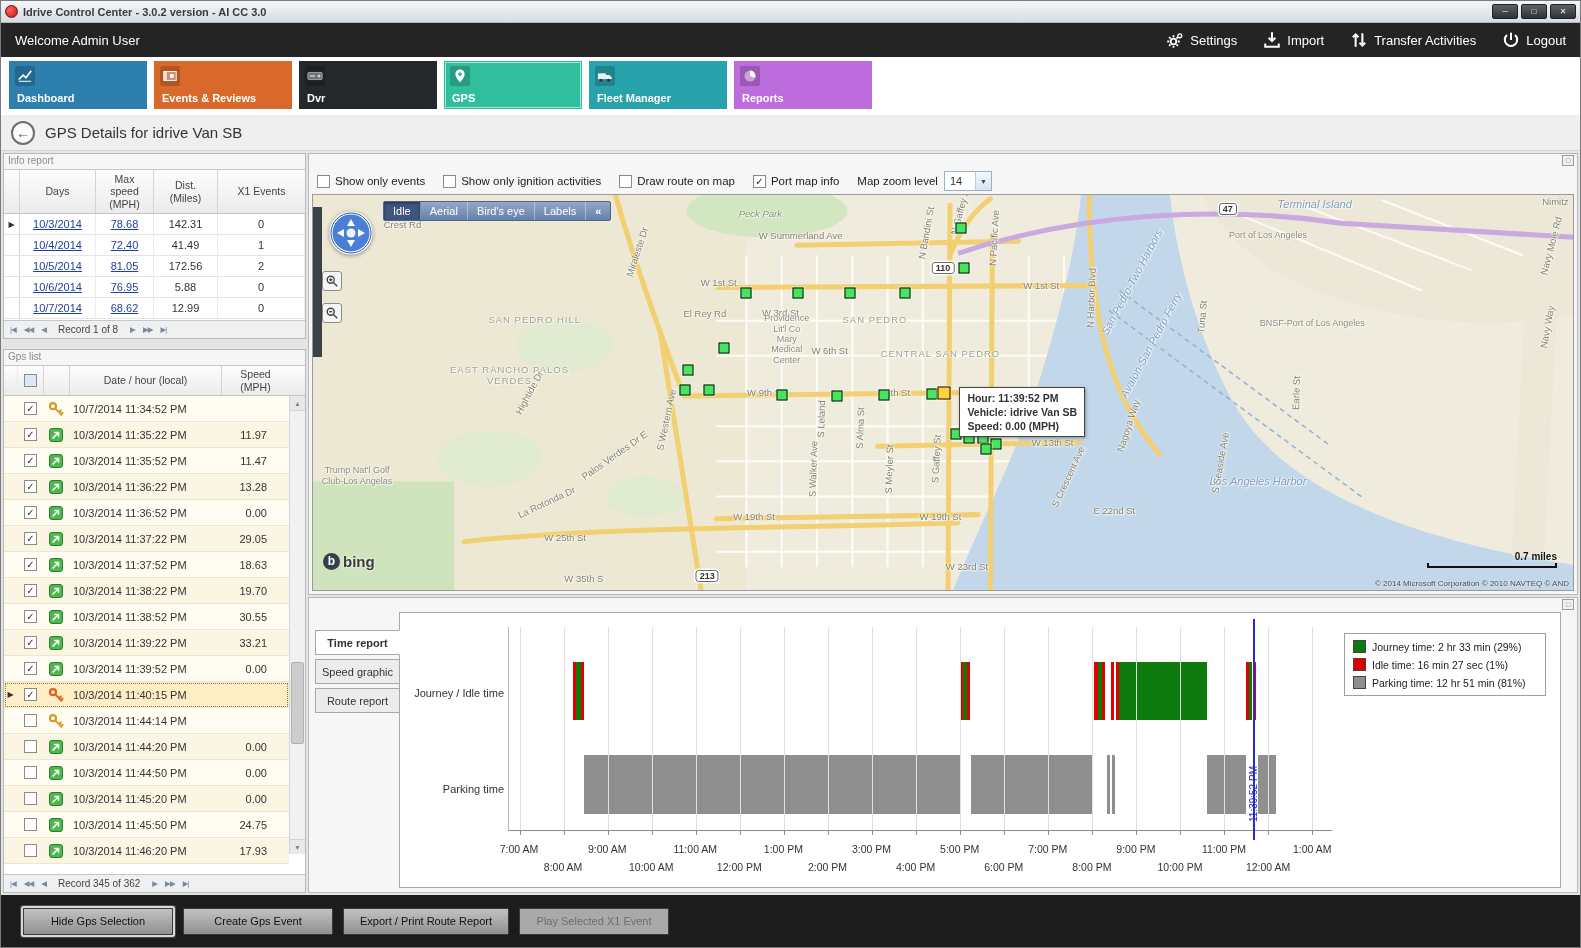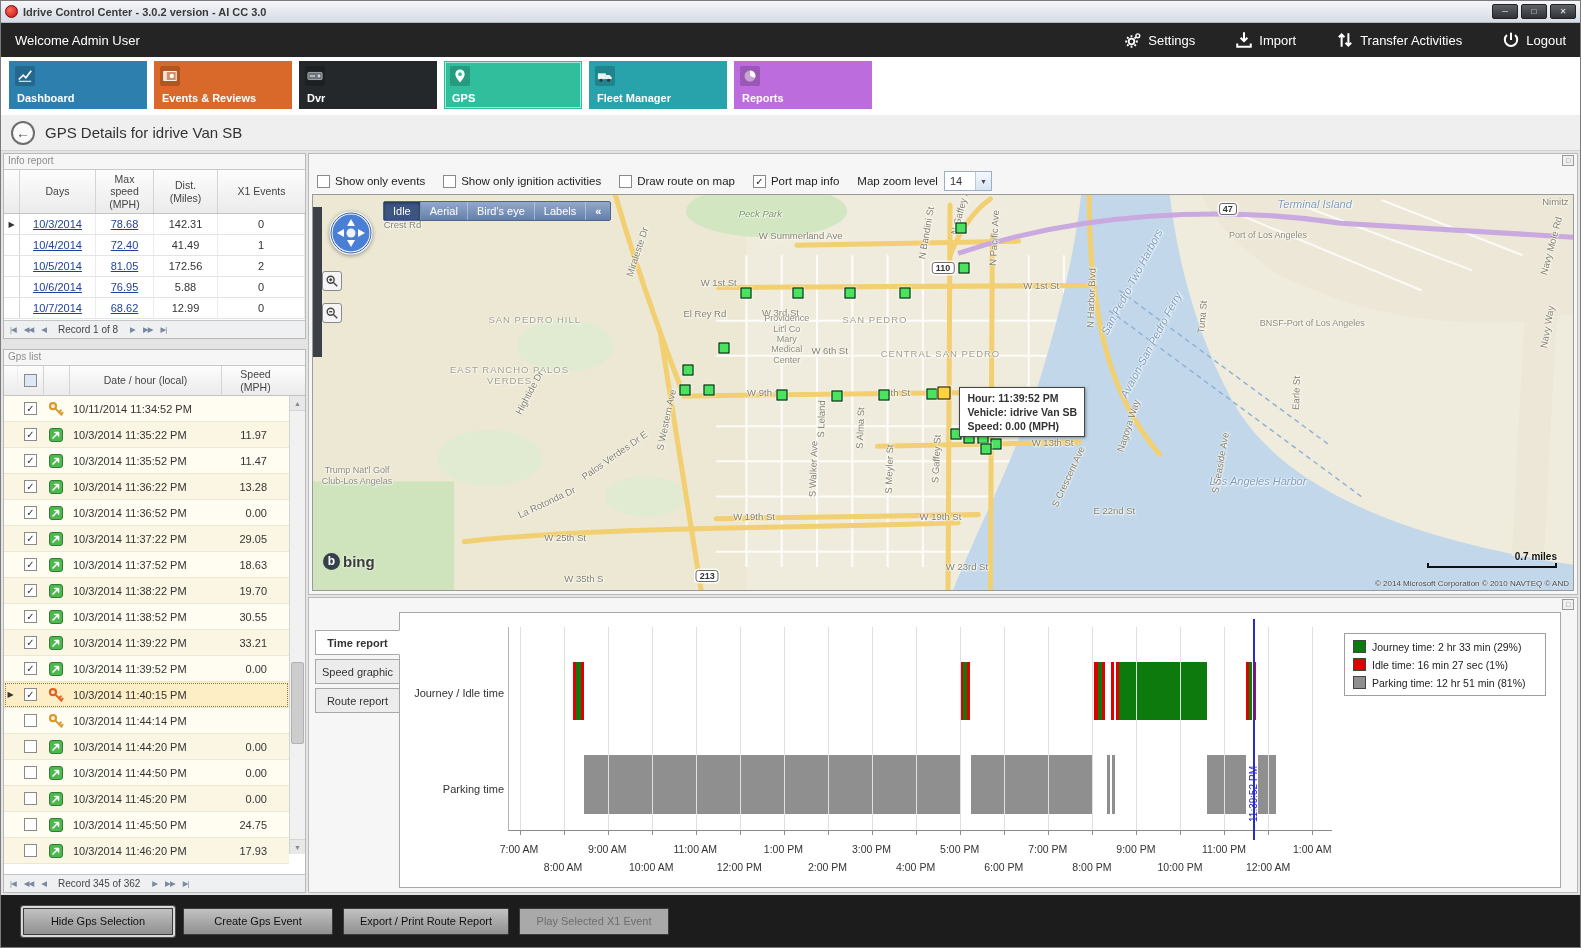--- a/index.html
+++ b/index.html
@@ -8,21 +8,21 @@
 .app{width:1581px;height:948px;border:1px solid #7a7a7a;display:flex;flex-direction:column;background:#e4e4e4}
 
 .titlebar{height:22px;background:linear-gradient(#f4f6f9,#d6dce4);border-bottom:1px solid #b4b8bf;display:flex;align-items:center;padding:0 4px;flex:0 0 auto}
 .app-ico{width:13px;height:13px;border-radius:50%;background:radial-gradient(circle at 35% 35%,#ff6a5a,#c00f0f);border:1px solid #7d0909;margin-right:5px}
 .title{font-size:11px;font-weight:bold;color:#3a3a3a}
 .winbtns{margin-left:auto;display:flex;gap:3px}
 .wb{width:26px;height:15px;background:linear-gradient(#5e6165,#2f3236);border:1px solid #222;border-radius:2px;color:#eee;font-size:8px;line-height:13px;text-align:center;cursor:default}
 
 .topbar{height:34px;background:#242424;display:flex;align-items:center;padding:0 14px;flex:0 0 auto}
 .welcome{color:#fff;font-size:13px}
-.tb-actions{margin-left:auto;display:flex;gap:40px;align-items:center}
+.tb-actions{margin-left:auto;display:flex;gap:26px;align-items:center}
 .tb-action{display:flex;align-items:center;gap:6px;color:#fff;font-size:13px;cursor:pointer}
 .tb-ic{width:18px;height:18px;display:inline-block}
 .tb-ic svg{width:100%;height:100%}
 
 .navtabs{height:58px;background:#fff;display:flex;gap:7px;padding:4px 8px;flex:0 0 auto}
 .tile{width:138px;height:48px;position:relative;color:#fff;cursor:pointer;border-radius:0}
 .tile.sel{outline:1px solid #9adbc9;outline-offset:-2px;filter:brightness(1.06)}
 .tile-ic{position:absolute;top:5px;left:6px;width:20px;height:20px;background:rgba(0,0,0,.18);border-radius:2px;padding:2px}
 .tile-ic svg{width:16px;height:16px;display:block}
 .tile-lb{position:absolute;left:8px;bottom:5px;font-size:11px;font-weight:bold}
@@ -341,21 +341,21 @@
           <div class="gbody">
               <div class="grow">
                 <span class="gind"></span>
                 <span class="gcb">✓</span>
                 <span class="gic">
                   <svg viewBox="0 0 16 16">
                     <circle cx="5" cy="5.2" r="3" fill="none" stroke="#d99a2b" stroke-width="2.2"></circle>
                     <path d="M7.2 7.4 13.5 13.7M11 11.2l1.8-1.8M13 13.2l1.6-1.6" stroke="#d99a2b" stroke-width="2" fill="none" stroke-linecap="round"></path>
                   </svg>
                 </span>
-                <span class="gtime">10/11/2014 11:34:52 PM</span>
+                <span class="gtime">10/7/2014 11:34:52 PM</span>
                 <span class="gspeed"></span>
               </div>
               <div class="grow">
                 <span class="gind"></span>
                 <span class="gcb">✓</span>
                 <span class="gic">
                   <svg viewBox="0 0 16 16">
                     <rect x="1.5" y="1.5" width="13" height="13" rx="2.5" fill="#4db84d" stroke="#2e7d32"></rect>
                     <path d="M5 11 10.5 5.5M10.5 5.5h-3.6M10.5 5.5v3.6" stroke="#fff" stroke-width="1.6" fill="none" stroke-linecap="round"></path>
                   </svg>

